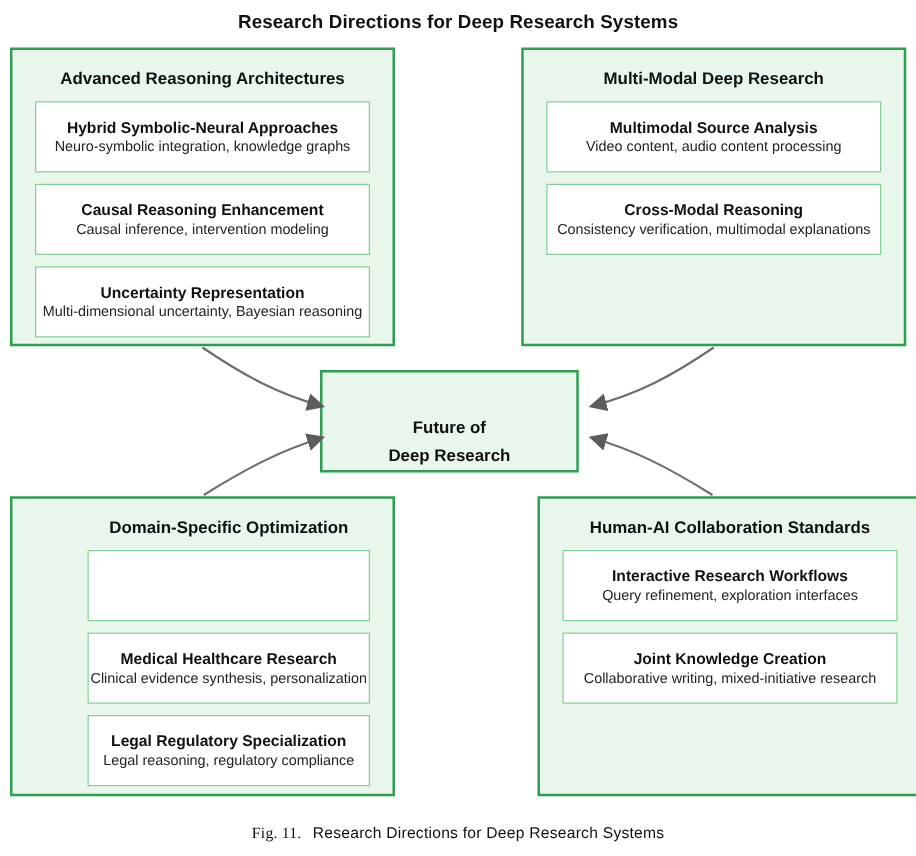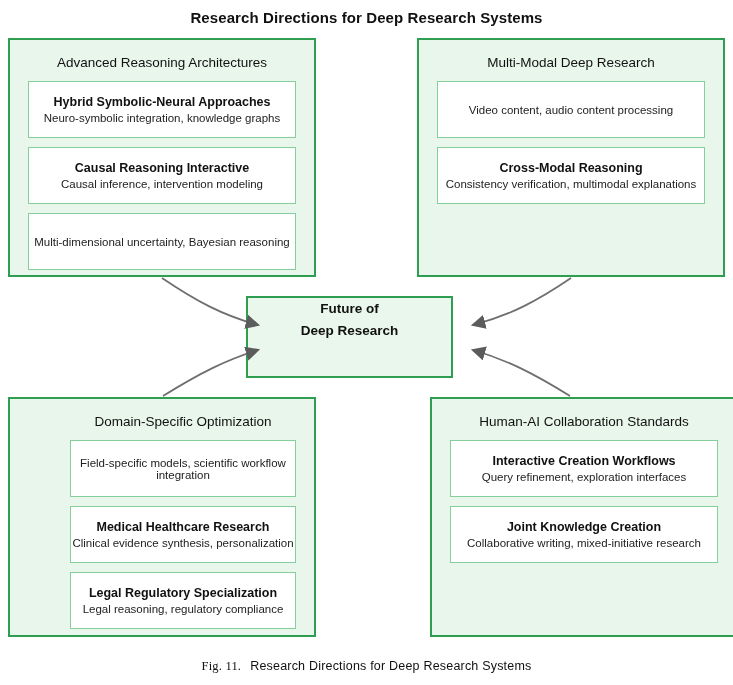--- a/index.html
+++ b/index.html
@@ -33,21 +33,21 @@
     box-sizing: border-box;
     background: #e9f6ec;
     border: 2px solid #2f9e50;
   }
   .q-tl { left: 8px;   top: 38px;  width: 308px; height: 239px; }
   .q-tr { left: 417px; top: 38px;  width: 308px; height: 239px; }
   .q-bl { left: 8px;   top: 397px; width: 308px; height: 240px; padding-left: 42px; }
   .q-br { left: 430px; top: 397px; width: 308px; height: 240px; }
   .q-title {
     text-align: center;
-    font-weight: normal;
+    font-weight: bold;
     font-size: 13.5px;
     margin-top: 15px;
     margin-bottom: 11px;
   }
   .q-items {
     display: flex;
     flex-direction: column;
     gap: 9px;
     padding: 0 18px;
   }
@@ -67,30 +67,30 @@
     font-weight: bold;
     font-size: 12.5px;
     color: #111111;
   }
   .sub-sub {
     font-size: 11.5px;
     color: #222222;
   }
   .center-box {
     position: absolute;
-    left: 246px;
+    left: 256px;
     top: 296px;
     width: 207px;
     height: 82px;
     box-sizing: border-box;
     background: #eaf7ed;
     border: 2.5px solid #2f9e50;
     display: flex;
     flex-direction: column;
-    justify-content: flex-start;
+    justify-content: flex-end;
     align-items: center;
     font-weight: bold;
     font-size: 13.5px;
     line-height: 1.65;
     text-align: center;
   }
   .arrows {
     position: absolute;
     left: 0;
     top: 0;
@@ -116,64 +116,65 @@
   <div class="main-title">Research Directions for Deep Research Systems</div>
 
   <div class="quadrant q-tl">
     <div class="q-title">Advanced Reasoning Architectures</div>
     <div class="q-items">
       <div class="sub-box">
         <div class="sub-title">Hybrid Symbolic-Neural Approaches</div>
         <div class="sub-sub">Neuro-symbolic integration, knowledge graphs</div>
       </div>
       <div class="sub-box">
-        <div class="sub-title">Causal Reasoning Interactive</div>
+        <div class="sub-title">Causal Reasoning Enhancement</div>
         <div class="sub-sub">Causal inference, intervention modeling</div>
       </div>
       <div class="sub-box">
+        <div class="sub-title">Uncertainty Representation</div>
         <div class="sub-sub">Multi-dimensional uncertainty, Bayesian reasoning</div>
       </div>
     </div>
   </div>
 
   <div class="quadrant q-tr">
     <div class="q-title">Multi-Modal Deep Research</div>
     <div class="q-items">
       <div class="sub-box">
+        <div class="sub-title">Multimodal Source Analysis</div>
         <div class="sub-sub">Video content, audio content processing</div>
       </div>
       <div class="sub-box">
         <div class="sub-title">Cross-Modal Reasoning</div>
         <div class="sub-sub">Consistency verification, multimodal explanations</div>
       </div>
     </div>
   </div>
 
   <div class="quadrant q-bl">
     <div class="q-title">Domain-Specific Optimization</div>
     <div class="q-items">
       <div class="sub-box">
-        <div class="sub-sub">Field-specific models, scientific workflow integration</div>
       </div>
       <div class="sub-box">
         <div class="sub-title">Medical Healthcare Research</div>
         <div class="sub-sub">Clinical evidence synthesis, personalization</div>
       </div>
       <div class="sub-box">
         <div class="sub-title">Legal Regulatory Specialization</div>
         <div class="sub-sub">Legal reasoning, regulatory compliance</div>
       </div>
     </div>
   </div>
 
   <div class="quadrant q-br">
     <div class="q-title">Human-AI Collaboration Standards</div>
     <div class="q-items">
       <div class="sub-box">
-        <div class="sub-title">Interactive Creation Workflows</div>
+        <div class="sub-title">Interactive Research Workflows</div>
         <div class="sub-sub">Query refinement, exploration interfaces</div>
       </div>
       <div class="sub-box">
         <div class="sub-title">Joint Knowledge Creation</div>
         <div class="sub-sub">Collaborative writing, mixed-initiative research</div>
       </div>
     </div>
   </div>
 
   <div class="center-box">

